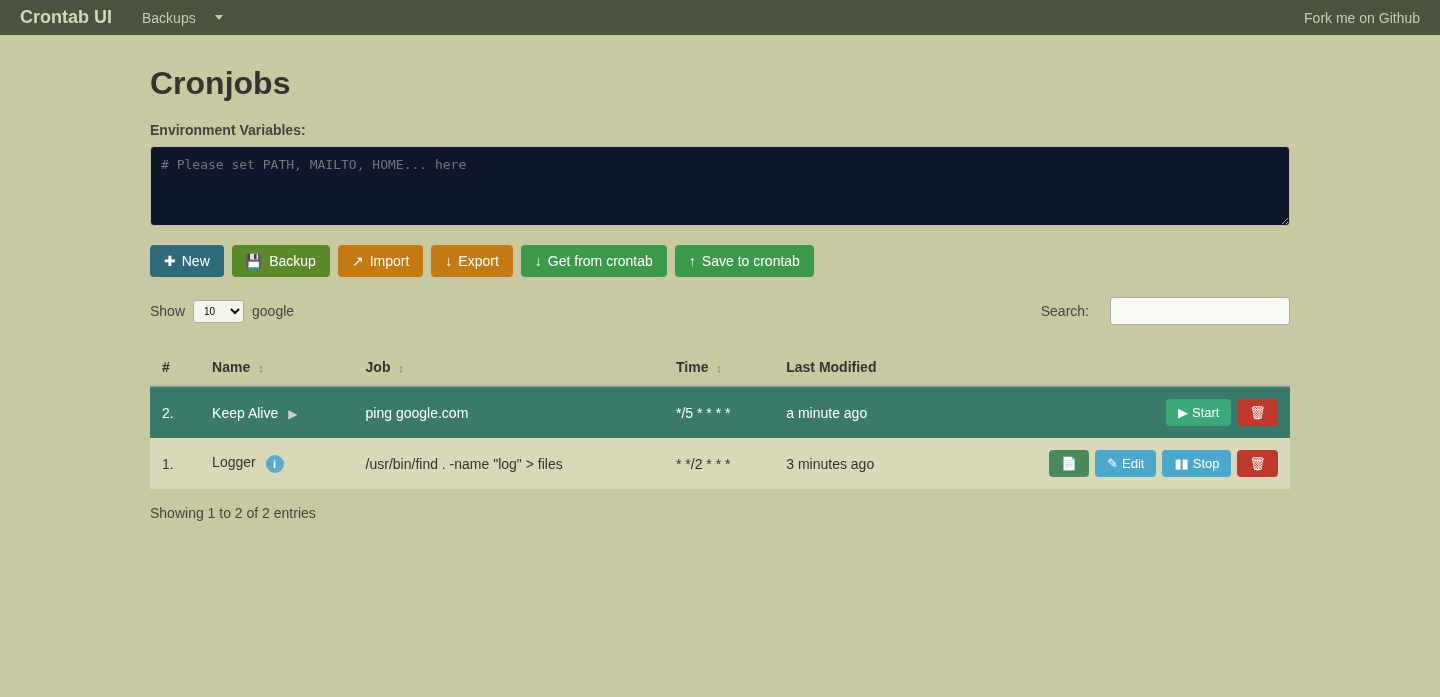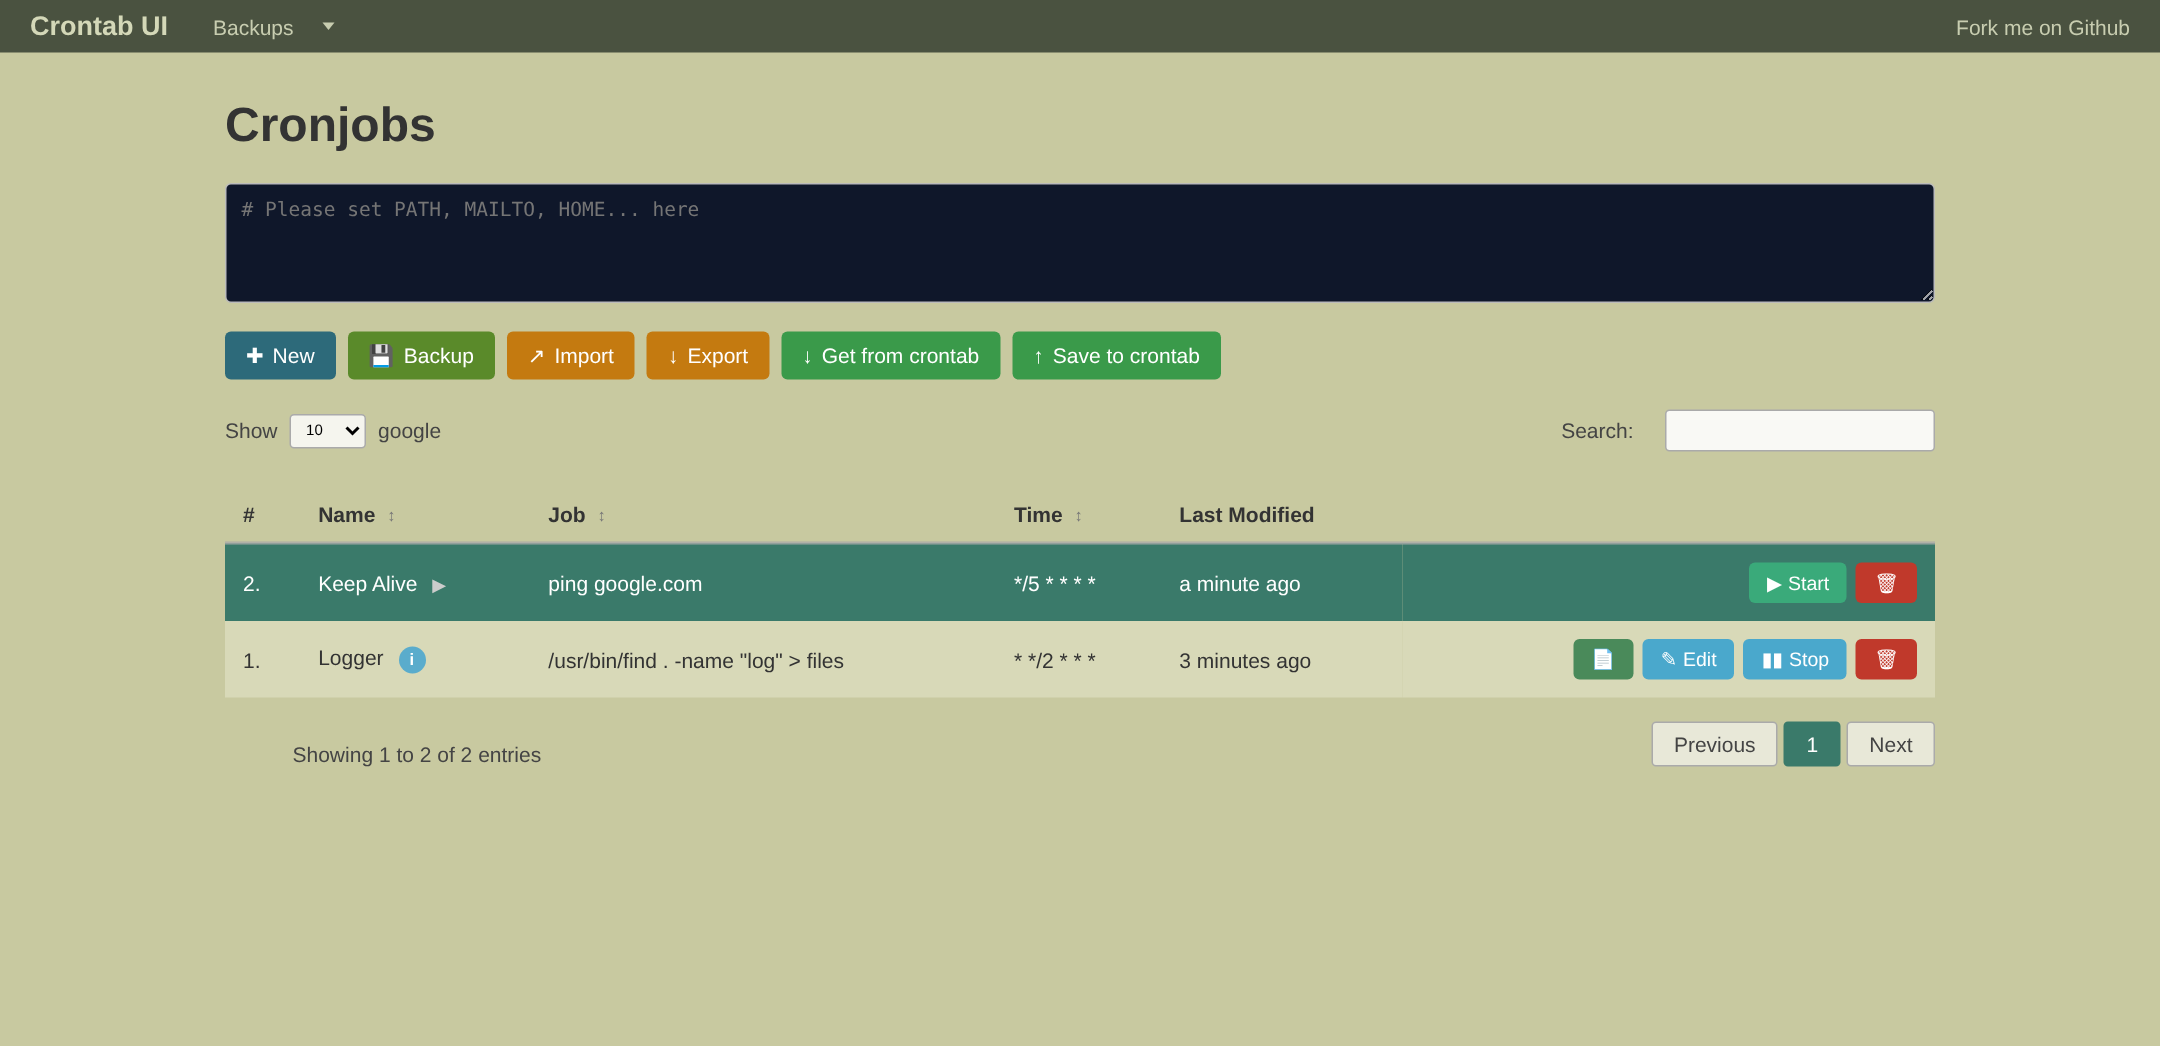--- a/index.html
+++ b/index.html
@@ -238,23 +238,22 @@
       font-weight: bold;
       cursor: pointer;
       margin-left: 6px;
       vertical-align: middle;
     }
 
     
     .pagination-area {
       display: flex;
       justify-content: space-between;
-      align-items: flex-end;
+      align-items: flex-start;
       margin-top: 16px;
-      margin-left: 45px;
     }
     .showing-info {
       color: #444;
       font-size: 14px;
     }
     .pagination {
       display: flex;
       gap: 4px;
       align-items: center;
     }
@@ -305,20 +304,21 @@
       </button>
     </div>
   </div>
   <div class="navbar-right">Fork me on Github</div>
 </nav>
 
 <div class="main-content">
 
   <h1 class="page-title">Cronjobs</h1>
 
+  <div class="env-label">Environment Variables:</div>
   <textarea class="env-textarea" placeholder="# Please set PATH, MAILTO, HOME... here" style=""></textarea>
 
   
   <div class="toolbar">
     <button class="btn btn-new">
       <span>✚</span>
       <span>New</span>
     </button>
     <button class="btn btn-backup">
       <span>💾</span>
@@ -436,20 +436,15 @@
             </button>
           </div>
         </td>
       </tr>
     </tbody>
   </table>
 
   
   <div class="pagination-area">
     <div class="showing-info">Showing 1 to 2 of 2 entries</div>
-    <div class="pagination">
-      <button class="page-btn">Previous</button>
-      <button class="page-btn active">1</button>
-      <button class="page-btn">Next</button>
-    </div>
   </div>
 
 </div>
 
 </body></html>

